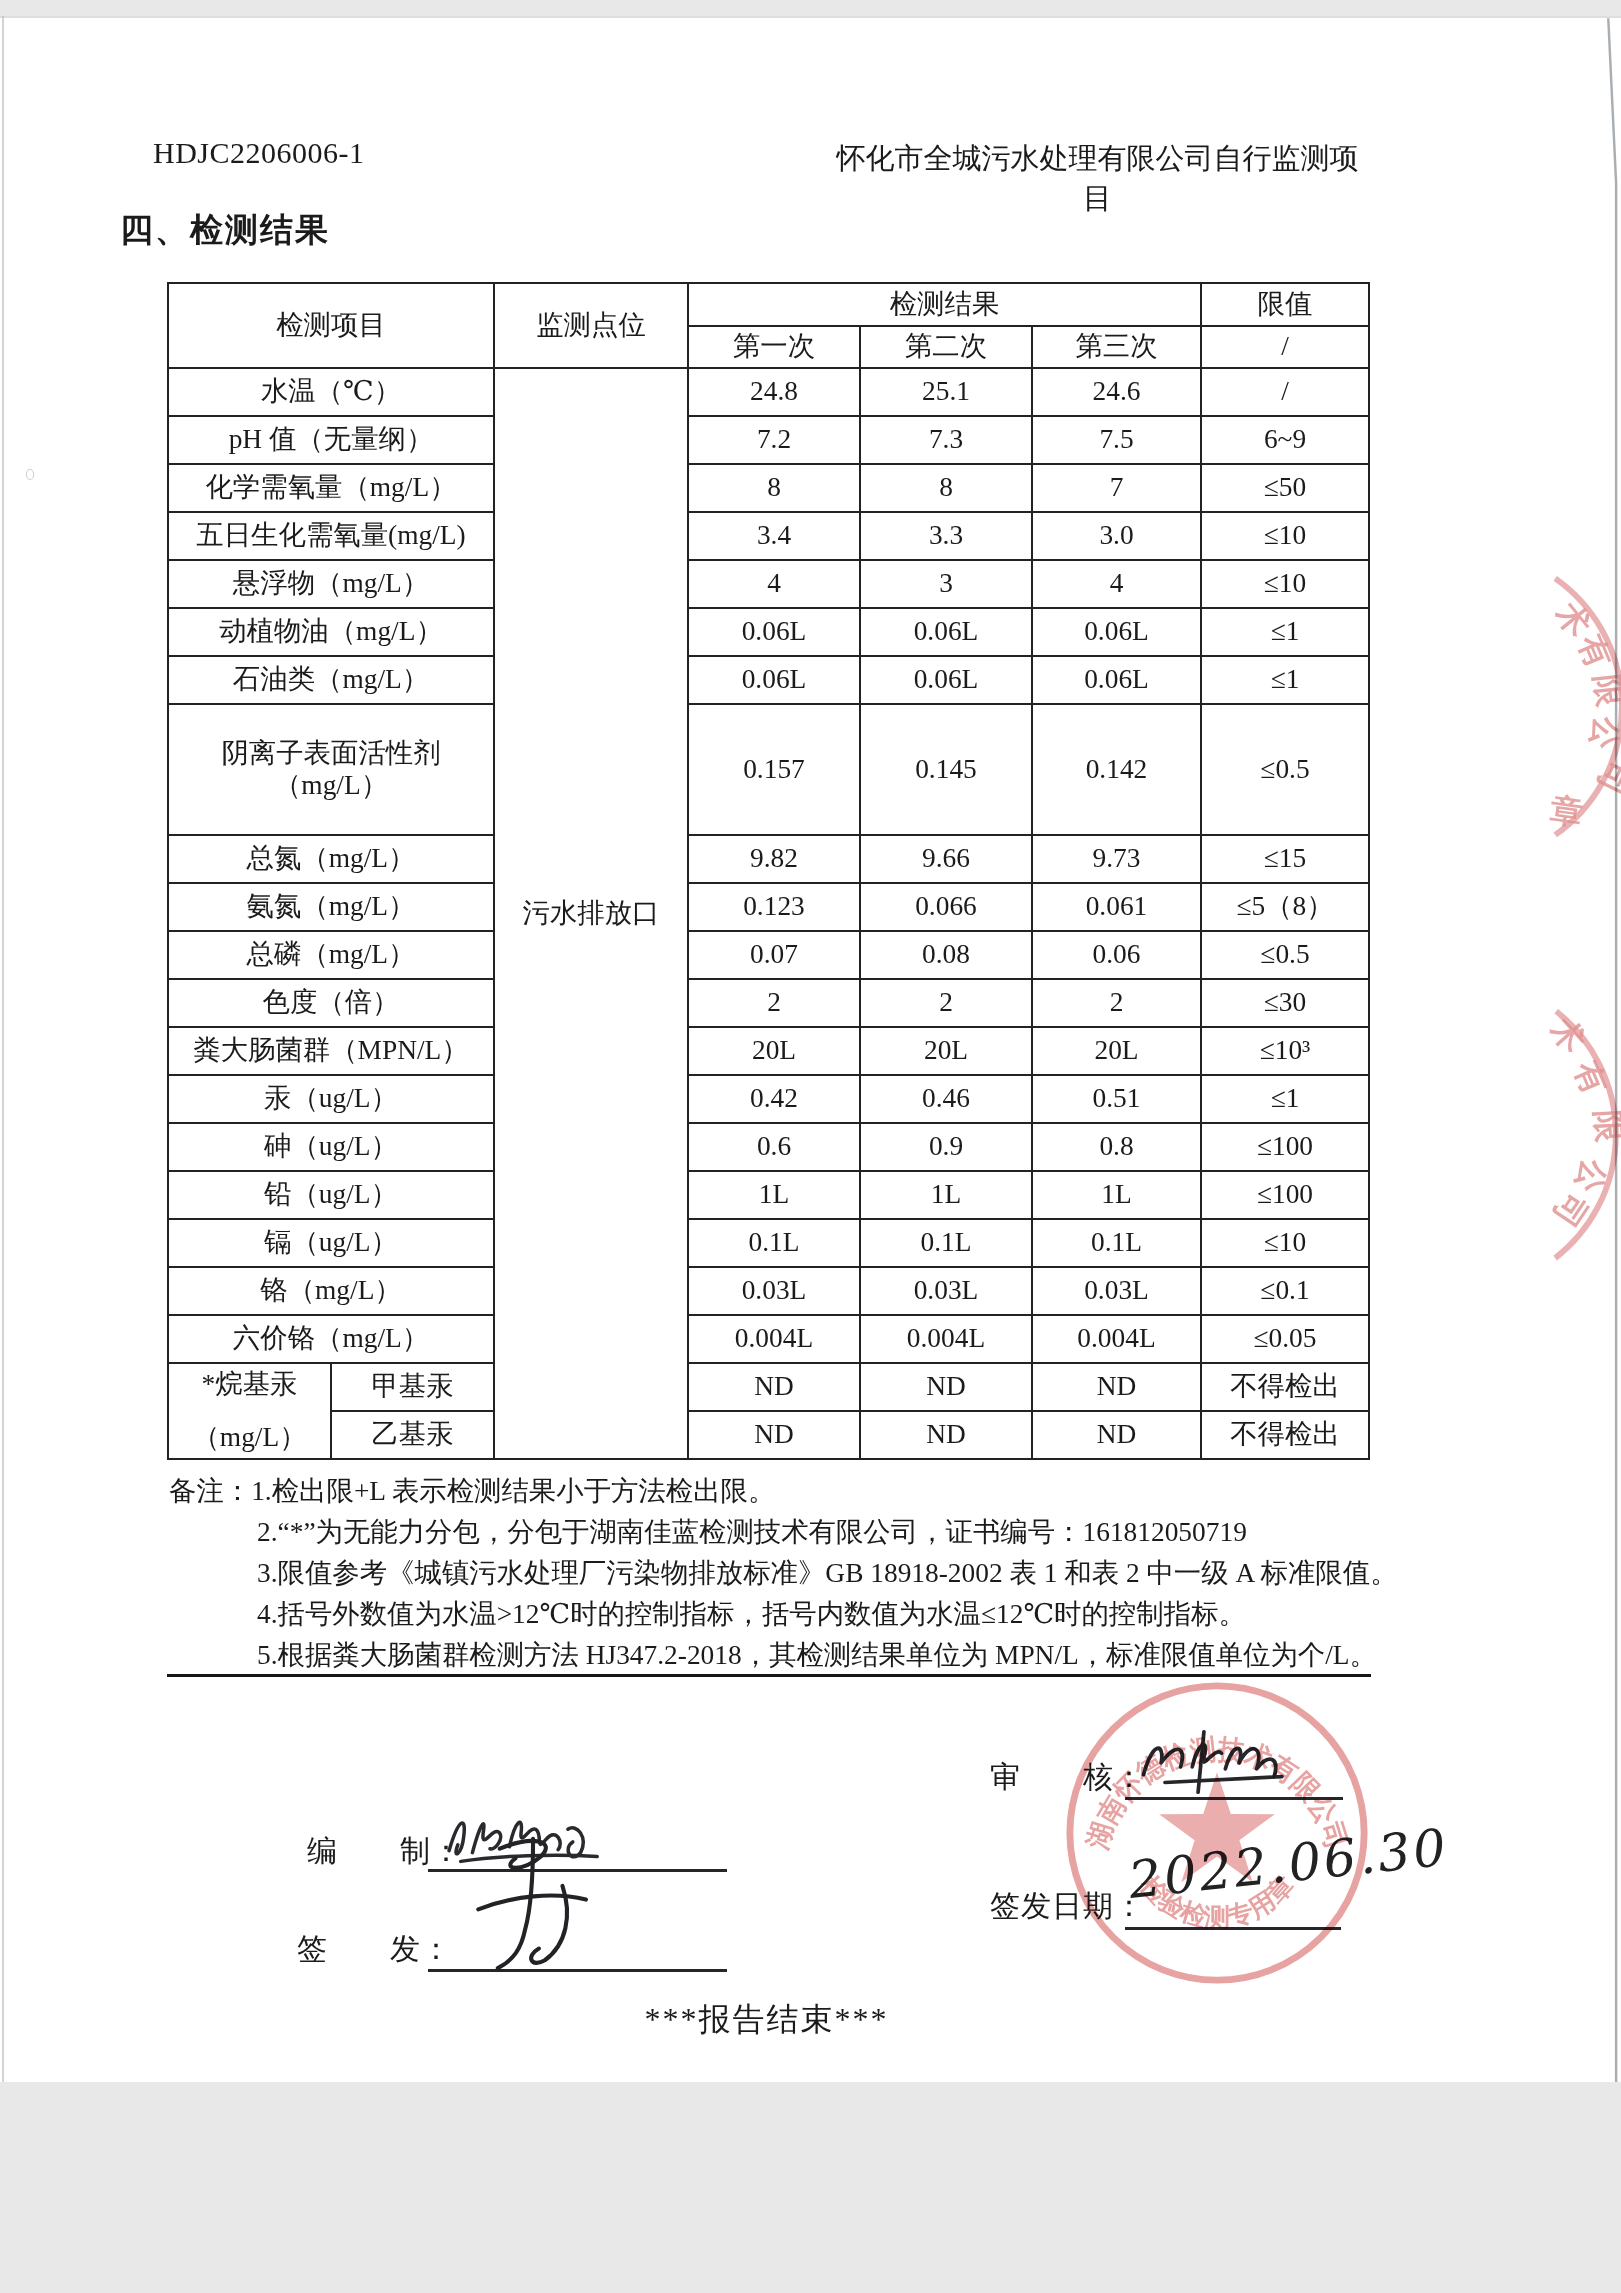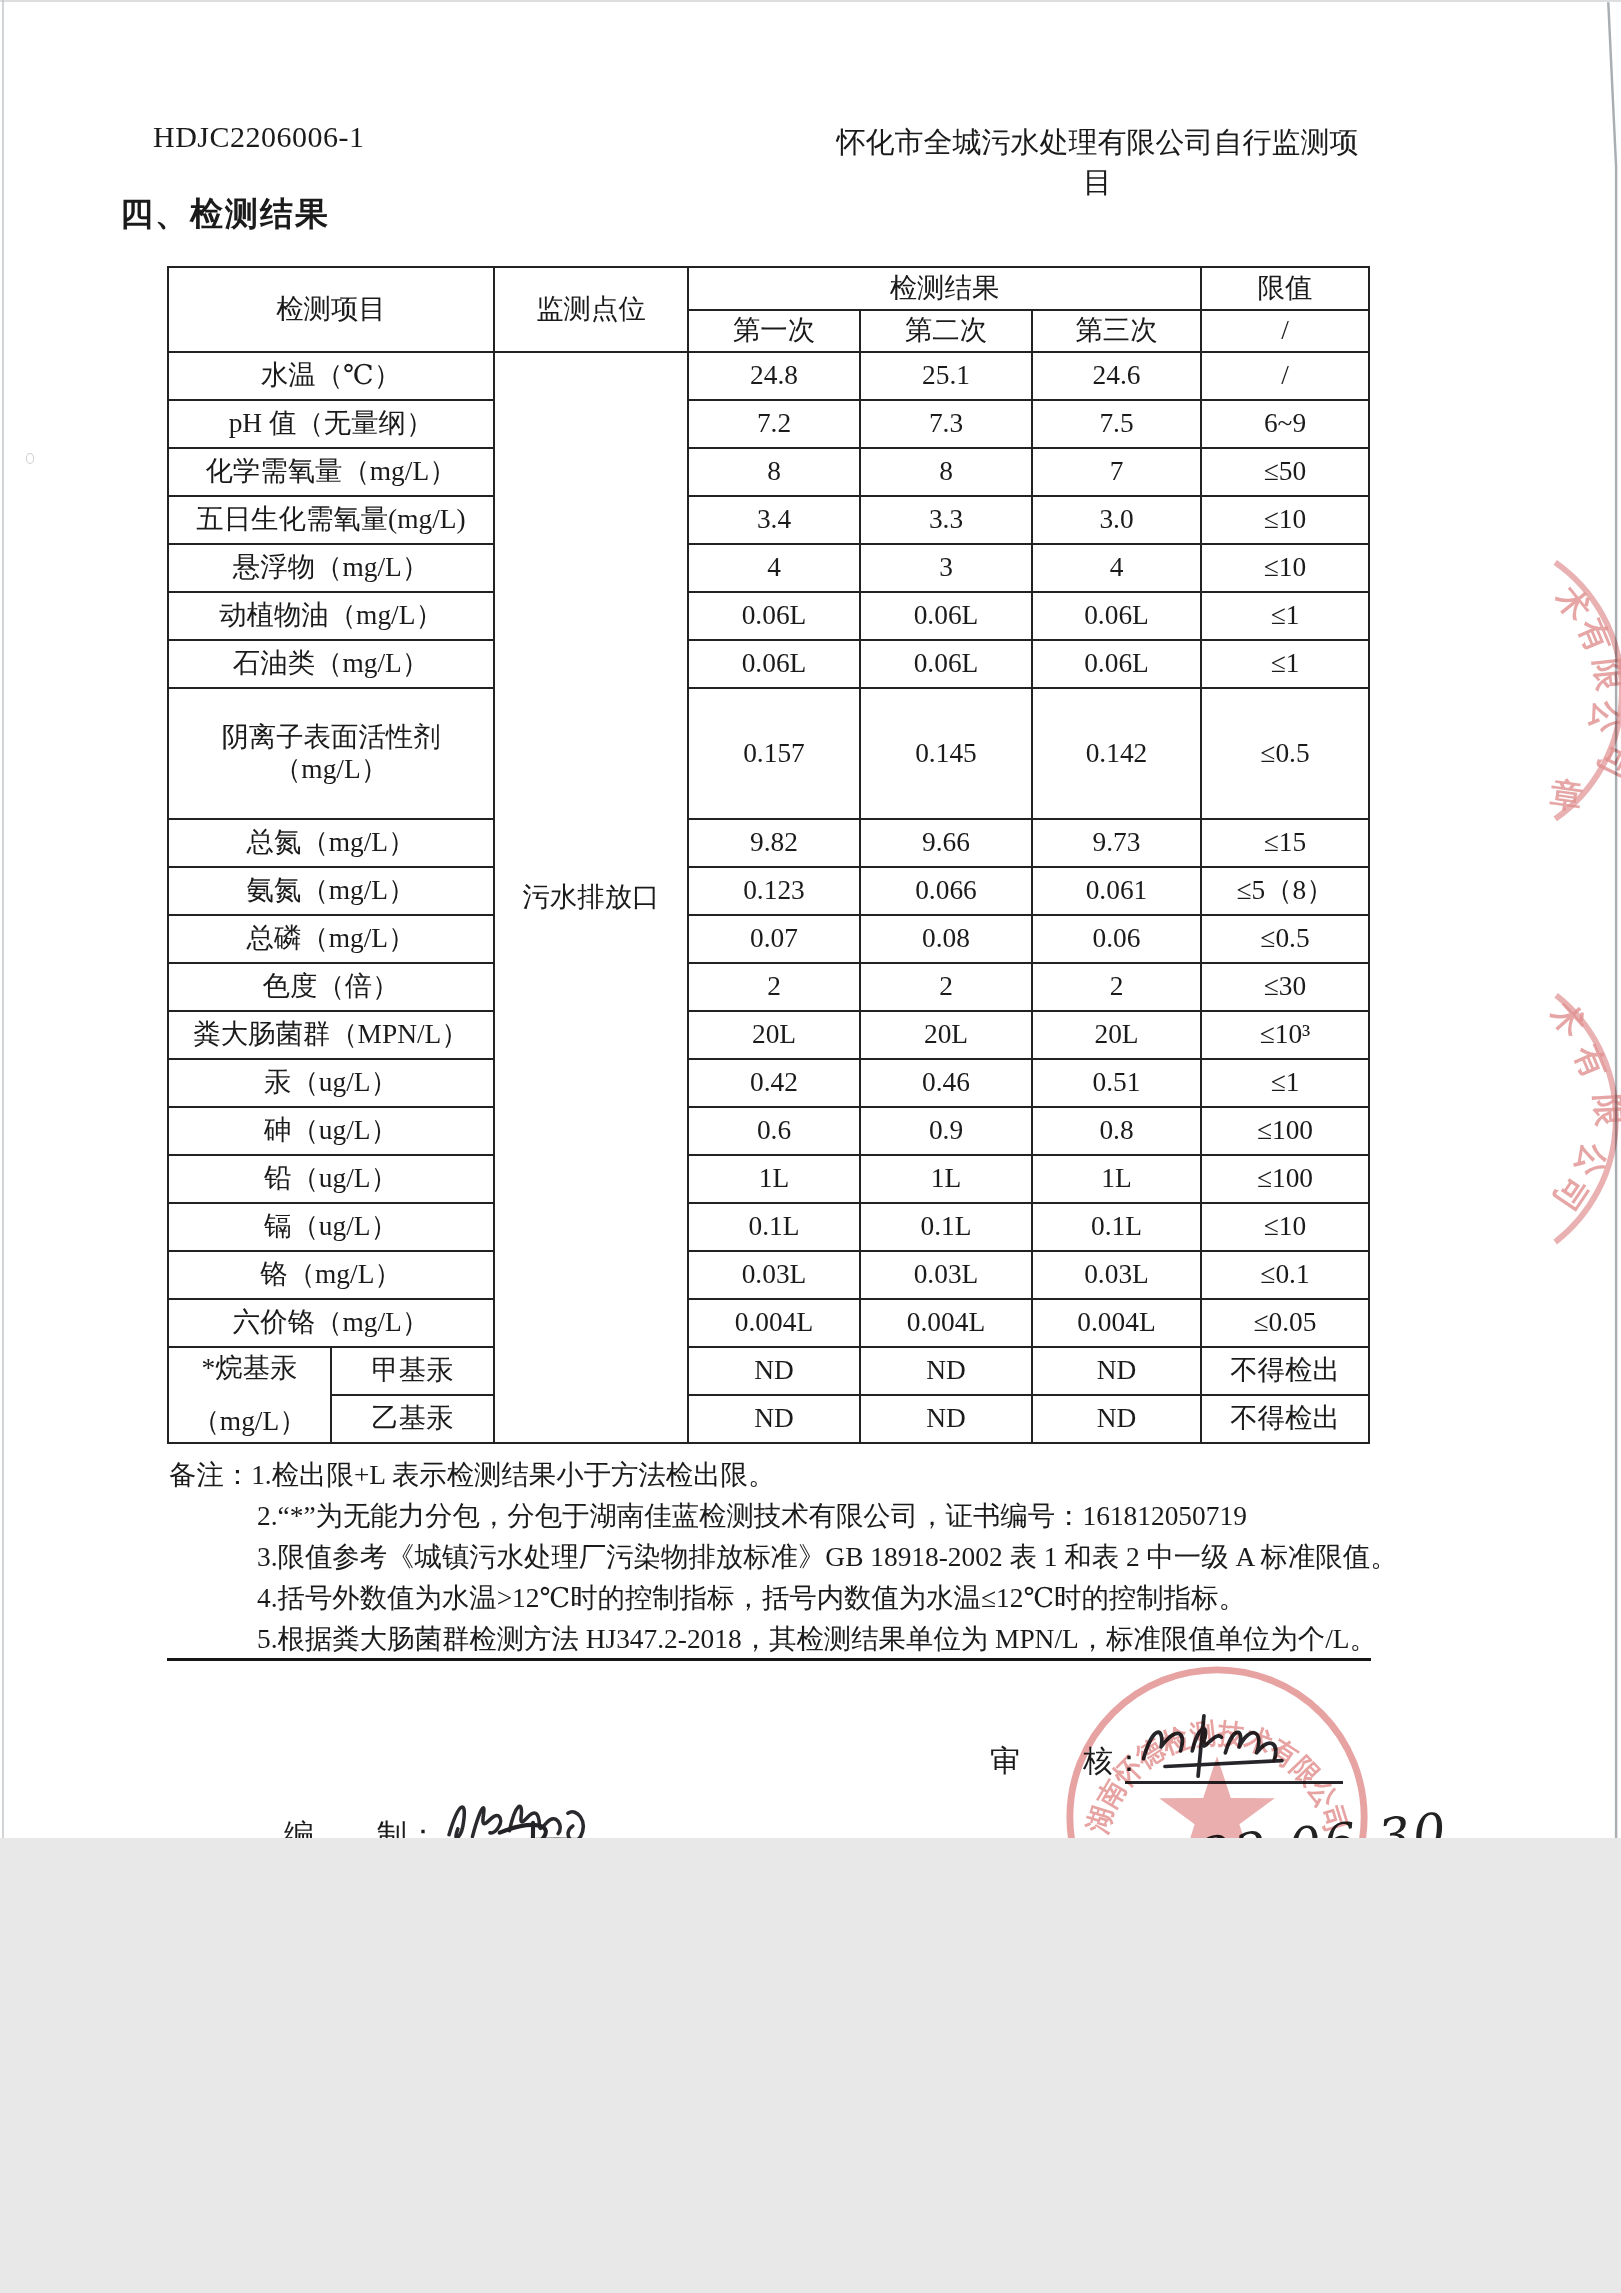--- a/index.html
+++ b/index.html
@@ -1,17 +1,17 @@
 <!DOCTYPE html>
 <html><head>
 <meta charset="utf-8">
 <style>
   html,body{margin:0;padding:0;background:#e8e8e8;}
-  .page{position:relative;width:1621px;height:1838px;background:#fefefee8;background:#fff;
-        font-family:"Liberation Serif","DejaVu Serif",serif;color:#1b1b1b;overflow:hidden;margin:0 auto;}
+  .page{position:relative;width:1621px;height:2066px;background:#fefefee8;background:#fff;
+        font-family:"Liberation Serif","DejaVu Serif",serif;color:#1b1b1b;overflow:hidden;margin:16px auto;}
   .abs{position:absolute;}
   
   .edge-left{left:2px;top:0;width:2px;height:2294px;background:#c3c7cb;opacity:.75;}
   .edge-top{left:0;top:0;width:1621px;height:2px;background:#b9bdc1;opacity:.5;}
   .edge-bottom{left:0;top:2291px;width:1621px;height:2px;background:#b4b8bc;opacity:.5;}
   .speck{left:25.5px;top:453px;width:6.9px;height:8.8px;border:1.5px solid #9aa0a6;border-radius:50%;opacity:.5;}
   
   .doc-number{left:153px;top:120px;font-size:30px;letter-spacing:0.5px;}
   .header-right{left:823px;top:123px;width:549px;text-align:center;font-size:29px;}
   .section-title{left:120px;top:192px;font-size:33px;font-weight:bold;letter-spacing:2px;}
@@ -25,21 +25,21 @@
   tr.drow{height:48px;} tr.tall{height:131px;}
   td.group-label div{line-height:1.0;}
   td.group-label div:first-child{margin-bottom:25.5px;}
   
   .notes{left:169px;top:1455px;width:1372px;font-size:27.4px;}
   .note-line{height:41px;line-height:41px;white-space:nowrap;}
   .note-line.indent{padding-left:88px;}
   .bottom-rule{left:167px;top:1658px;width:1204px;height:2.9px;background:#161616;}
   
   .sig-label{font-size:30px;letter-spacing:1px;white-space:nowrap;}
-  .lbl-prepared{left:284px;top:1815px;font-family:Liberation Serif, serif;}
+  .lbl-prepared{left:307px;top:1815px;font-family:Liberation Serif, serif;}
   .lbl-reviewed{left:990px;top:1741px;font-family:Liberation Mono, monospace;}
   .lbl-issued{left:297px;top:1913px;}
   .lbl-issuedate{left:990px;top:1870px;}
   .sigline{height:2.9px;background:#26262a;}
   .line-prepared{left:428px;top:1853px;width:299px;}
   .line-reviewed{left:1125px;top:1781px;width:218px;}
   .line-issued{left:428px;top:1953px;width:299px;}
   .line-issuedate{left:1125px;top:1911px;width:216px;}
   .sig-svg{pointer-events:none;}
   .sig-prepared{left:439px;top:1784px;}

